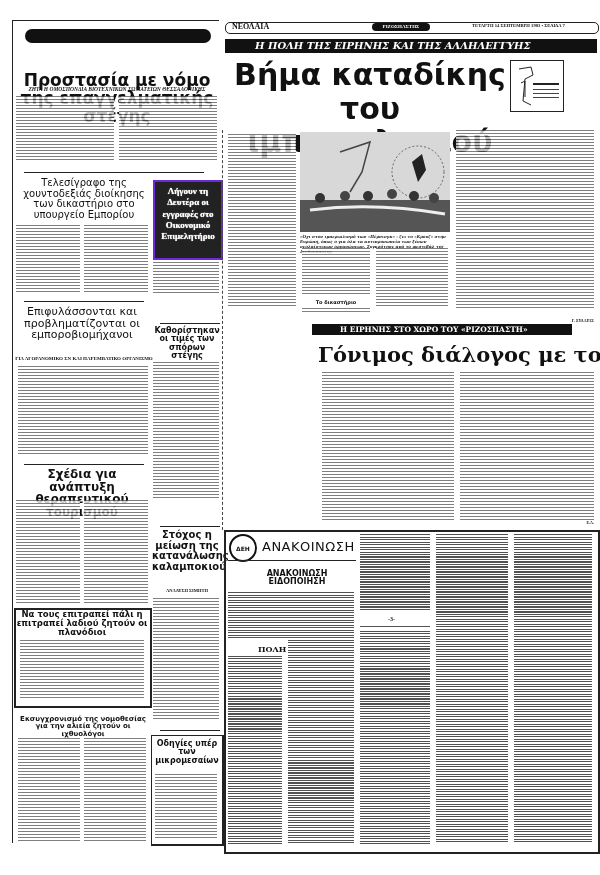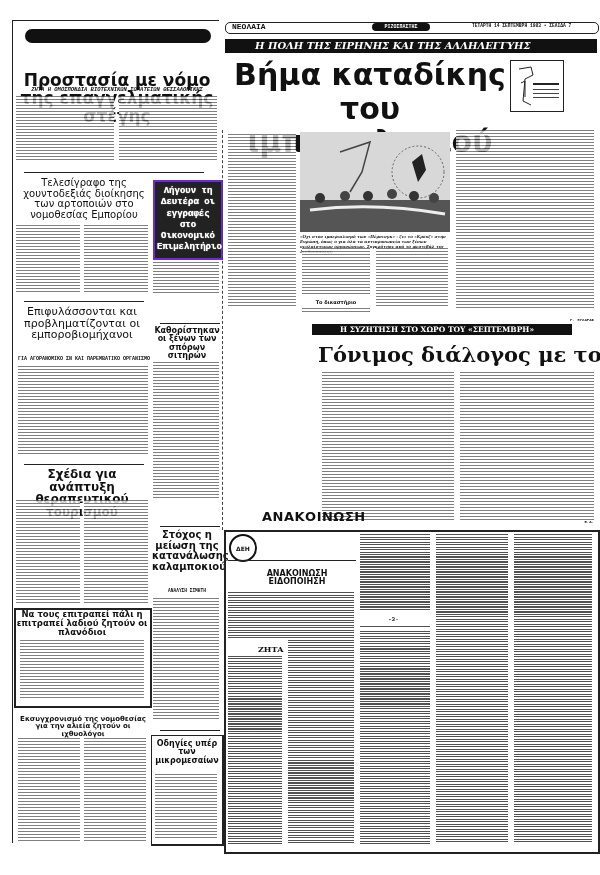--- a/index.html
+++ b/index.html
@@ -6,54 +6,54 @@
   body{width:600px;height:875px;position:relative;overflow:hidden;font-family:"DejaVu Sans",sans-serif;color:#111;}
   .abs{position:absolute;}
   .txt{background:repeating-linear-gradient(to bottom,#555 0px,#555 1px,#fff 1px,#fff 3px);opacity:.75;}
   .txt.dense{background:repeating-linear-gradient(to bottom,#333 0px,#333 1px,#fff 1px,#fff 2.5px);opacity:.85;}
   .box{border:1px solid #222;}
   .hr{height:1px;background:#222;}
   .dash{border-left:1px dashed #444;}
   .head{font-weight:bold;text-align:center;line-height:1.05;}
   .sans{font-family:"DejaVu Sans",sans-serif;}
   .serif{font-family:"DejaVu Serif",serif;}
-  .cond{font-family:Liberation Mono, monospace;}
+  .cond{font-family:Liberation Serif, serif;}
   .banner{background:#111;color:#fff;font-family:"DejaVu Serif",serif;font-weight:bold;font-style:italic;white-space:nowrap;overflow:hidden;}
   .invbox{background:#222;color:#fff;font-weight:bold;text-align:center;}
   .photo{background:radial-gradient(circle at 30% 60%,#777,#bbb 40%,#888 70%,#555);}
 </style>
 </head>
 <body>
 
 <div class="abs" style="left:12px;top:20px;width:206px;height:822px;border-left:1px solid #222;border-top:1px solid #222;"></div>
 
 <div class="abs" style="left:25px;top:29px;width:186px;height:14px;background:#111;border-radius:8px;"></div>
 <div class="abs head sans" style="left:14px;top:36px;width:206px;font-size:17px;margin-top:36px;">Προστασία με νόμο της επαγγελματικής στέγης</div>
 <div class="abs cond" style="left:14px;top:86px;width:206px;font-size:5.5px;font-weight:bold;font-style:italic;text-align:center;">ΖΗΤΑ Η ΟΜΟΣΠΟΝΔΙΑ ΒΙΟΤΕΧΝΙΚΩΝ ΣΩΜΑΤΕΙΩΝ ΘΕΣΣΑΛΟΝΙΚΗΣ</div>
 <div class="abs txt" style="left:16px;top:96px;width:98px;height:66px;"></div>
 <div class="abs txt" style="left:119px;top:96px;width:98px;height:66px;"></div>
 
 <div class="abs hr" style="left:24px;top:172px;width:180px;"></div>
 
-<div class="abs head sans" style="left:14px;top:178px;width:140px;font-size:10px;font-weight:normal;">Τελεσίγραφο της χουντοδεξιάς διοίκησης των αρτοποιών στο νομοθεσίας Εμπορίου</div>
+<div class="abs head sans" style="left:14px;top:178px;width:140px;font-size:10px;font-weight:normal;">Τελεσίγραφο της χουντοδεξιάς διοίκησης των δικαστήριο στο υπουργείο Εμπορίου</div>
 <div class="abs invbox cond" style="left:153px;top:180px;width:66px;height:76px;border:2px solid #6d28d9;">
   <div style="font-size:9px;padding:4px 2px;line-height:1.25;text-shadow:0 0 1px #fff;">Λήγουν τη Δευτέρα οι εγγραφές στο Οικονομικό Επιμελητήριο</div>
 </div>
 <div class="abs txt" style="left:16px;top:225px;width:64px;height:68px;"></div>
 <div class="abs txt" style="left:84px;top:225px;width:64px;height:68px;"></div>
 <div class="abs txt" style="left:153px;top:259px;width:66px;height:34px;"></div>
 
 <div class="abs hr" style="left:24px;top:301px;width:120px;"></div>
 <div class="abs hr" style="left:160px;top:323px;width:60px;"></div>
 
 <div class="abs head sans" style="left:22px;top:306px;width:120px;font-size:11px;font-weight:normal;">Επιφυλάσσονται και προβληματίζονται οι εμποροβιομήχανοι</div>
 <div class="abs cond" style="left:14px;top:356px;width:140px;font-size:5px;font-weight:bold;text-align:center;">ΓΙΑ ΑΓΟΡΑΝΟΜΙΚΟ ΣΝ ΚΑΙ ΠΑΡΕΜΒΑΤΙΚΟ ΟΡΓΑΝΙΣΜΟ</div>
 <div class="abs txt" style="left:18px;top:366px;width:130px;height:88px;"></div>
 
-<div class="abs head sans" style="left:152px;top:327px;width:70px;font-size:8px;">Καθορίστηκαν οι ξένων των σπόρων σιτηρών</div>
+<div class="abs head sans" style="left:152px;top:327px;width:70px;font-size:8px;">Καθορίστηκαν οι τιμές των σπόρων στέγης</div>
 <div class="abs txt" style="left:153px;top:362px;width:66px;height:136px;"></div>
 
 <div class="abs hr" style="left:24px;top:464px;width:120px;"></div>
 
 <div class="abs head sans" style="left:20px;top:468px;width:124px;font-size:12px;">Σχέδια για ανάπτυξη θεραπευτικού τουρισμού</div>
 <div class="abs txt" style="left:16px;top:500px;width:64px;height:104px;"></div>
 <div class="abs txt" style="left:84px;top:500px;width:64px;height:104px;"></div>
 
 <div class="abs hr" style="left:160px;top:526px;width:60px;"></div>
 
@@ -119,40 +119,40 @@
 
 <div class="abs txt" style="left:456px;top:130px;width:138px;height:180px;"></div>
 
 <div class="abs txt" style="left:302px;top:248px;width:68px;height:46px;"></div>
 <div class="abs txt" style="left:376px;top:248px;width:72px;height:60px;"></div>
 <div class="abs head sans" style="left:302px;top:300px;width:68px;font-size:5px;">Το δικαστήριο</div>
 <div class="abs txt" style="left:302px;top:308px;width:68px;height:4px;"></div>
 <div class="abs cond" style="left:530px;top:318px;width:64px;font-size:4px;font-weight:bold;text-align:right;">Γ. ΞΥΛΑΡΑΣ</div>
 
 <div class="abs banner" style="left:312px;top:324px;width:260px;height:11px;">
-  <span style="display:block;padding-left:28px;font-size:7.5px;line-height:11px;font-style:normal;">Η ΣΥΖΗΤΗΣΗ ΣΤΟ ΧΩΡΟ ΤΟΥ «ΣΕΠΤΕΜΒΡΗ»</span>
+  <span style="display:block;padding-left:28px;font-size:7.5px;line-height:11px;font-style:normal;">Η ΕΙΡΗΝΗΣ ΣΤΟ ΧΩΡΟ ΤΟΥ «ΡΙΖΟΣΠΑΣΤΗ»</span>
 </div>
 
 <div class="abs serif" style="left:318px;top:342px;width:280px;font-size:21px;font-weight:bold;white-space:nowrap;">Γόνιμος διάλογος με τους αναγνώστες</div>
 
 <div class="abs txt" style="left:322px;top:372px;width:132px;height:148px;"></div>
 <div class="abs txt" style="left:460px;top:372px;width:134px;height:148px;"></div>
 <div class="abs cond" style="left:560px;top:520px;width:34px;font-size:4px;font-weight:bold;text-align:right;">Ε.Α.</div>
 
 <div class="abs dash" style="left:222px;top:130px;height:400px;"></div>
 
 <div class="abs box" style="left:224px;top:530px;width:372px;height:320px;border-width:2px;"></div>
 <div class="abs" style="left:229px;top:534px;width:24px;height:24px;border:2px solid #111;border-radius:50%;text-align:center;">
   <span style="font-size:6px;font-weight:bold;line-height:22px;">ΔΕΗ</span>
 </div>
-<div class="abs sans" style="left:262px;top:509px;font-size:13px;font-weight:bold;letter-spacing:.5px;">ΑΝΑΚΟΙΝΩΣΗ</div>
+<div class="abs sans" style="left:262px;top:539px;font-size:13px;font-weight:normal;letter-spacing:.5px;">ΑΝΑΚΟΙΝΩΣΗ</div>
 <div class="abs hr" style="left:228px;top:560px;width:128px;"></div>
 <div class="abs head sans" style="left:262px;top:570px;width:70px;font-size:8px;">ΑΝΑΚΟΙΝΩΣΗ ΕΙΔΟΠΟΙΗΣΗ</div>
 
 <div class="abs txt dense" style="left:228px;top:592px;width:126px;height:46px;"></div>
-<div class="abs serif" style="left:258px;top:644px;font-size:8px;font-weight:bold;">ΖΗΤΑ</div>
+<div class="abs serif" style="left:258px;top:644px;font-size:8px;font-weight:bold;">ΠΟΛΗ</div>
 <div class="abs txt dense" style="left:228px;top:656px;width:54px;height:188px;"></div>
 <div class="abs txt dense" style="left:288px;top:640px;width:66px;height:204px;"></div>
 <div class="abs txt dense" style="left:360px;top:534px;width:70px;height:76px;"></div>
 <div class="abs cond" style="left:388px;top:616px;font-size:6px;font-weight:bold;">-3-</div>
 <div class="abs txt dense" style="left:360px;top:626px;width:70px;height:218px;"></div>
 <div class="abs txt dense" style="left:436px;top:534px;width:72px;height:310px;"></div>
 <div class="abs txt dense" style="left:514px;top:534px;width:78px;height:310px;"></div>
 
 </body></html>

